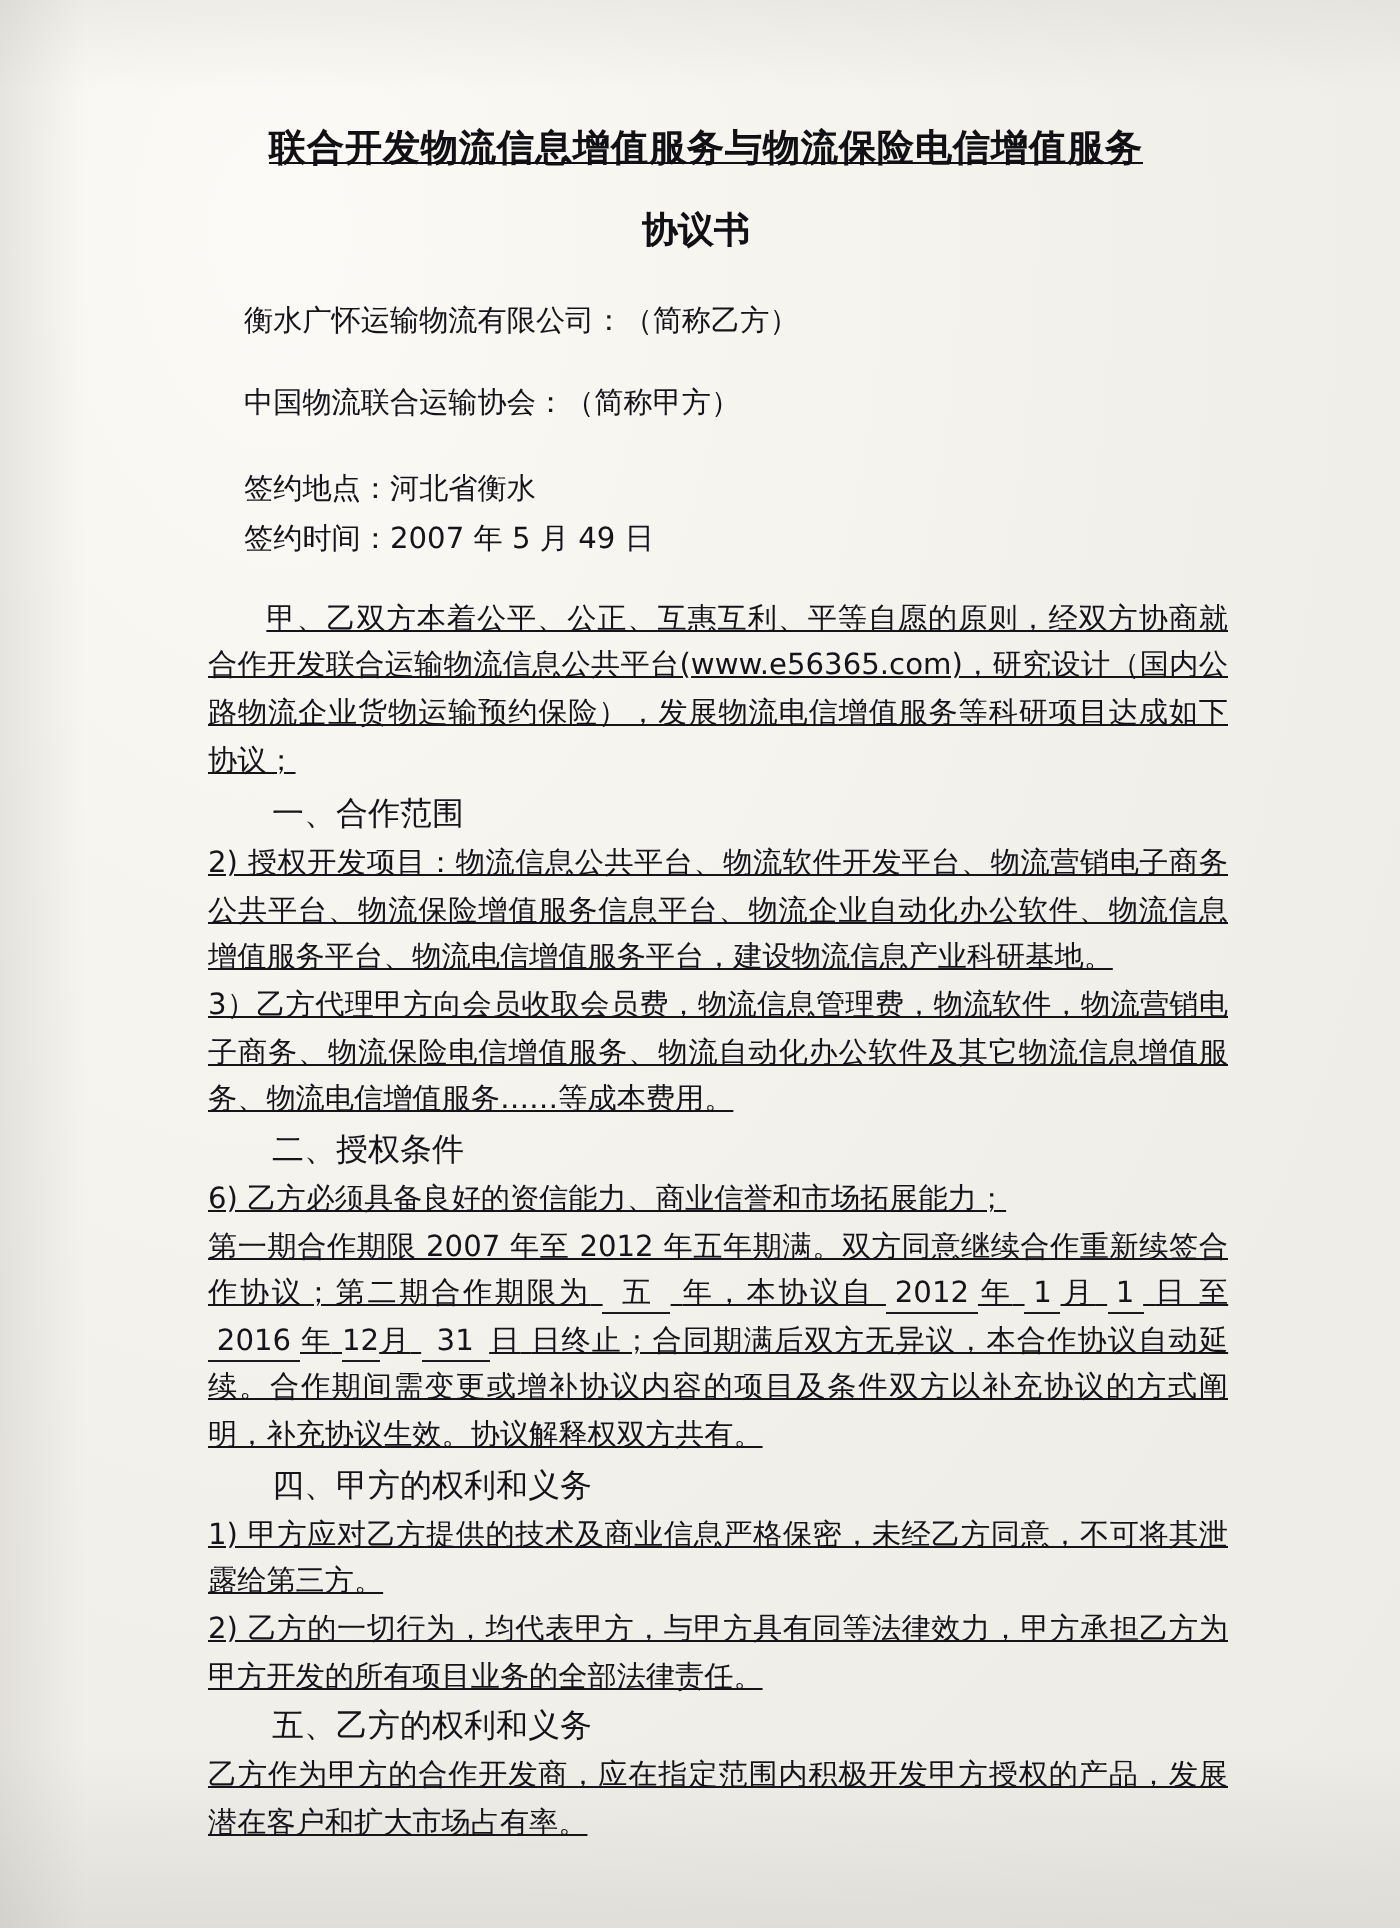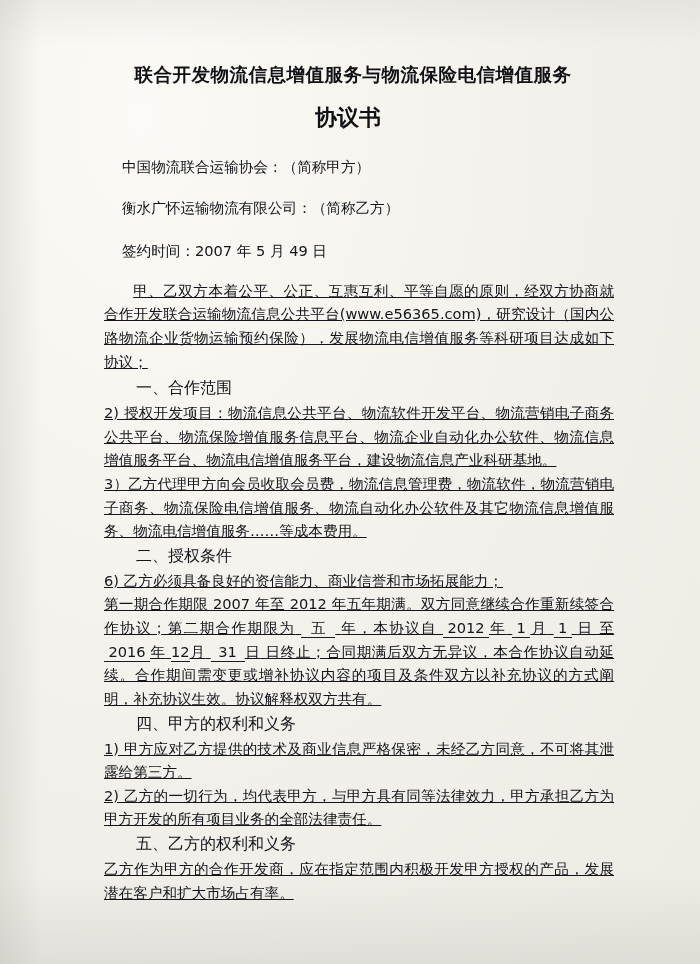--- a/index.html
+++ b/index.html
@@ -51,25 +51,26 @@
     text-align: center;
     font-family: "DejaVu Sans", sans-serif;
     font-weight: bold;
     font-size: 18.5px;
     letter-spacing: 0.5px;
     color: #111115;
     margin: 0 0 6px 0;
     line-height: 1.45;
     margin-left: -22px;
     margin-right: -10px;
+    text-decoration: underline;
   }
   .doc-subtitle {
     text-align: center;
     font-weight: bold;
-    font-size: 22px;
+    font-size: 18px;
     color: #111115;
     margin: 14px 0 22px 0;
     margin-left: -22px;
   }
   .party-line {
     font-size: 14.6px;
     line-height: 1.6;
     margin: 0 0 18px 0;
     padding-left: 18px;
     color: #14141a;
@@ -119,24 +120,27 @@
 <div class="page">
   <div class="scan-shade-top"></div>
   <div class="scan-shade-left"></div>
   <div class="scan-shade-bottom"></div>
 
   <div class="content">
 
     <h1 class="doc-title">联合开发物流信息增值服务与物流保险电信增值服务</h1>
     <h2 class="doc-subtitle">协议书</h2>
 
+    <p class="party-line">衡水广怀运输物流有限公司：（简称乙方）</p>
     <p class="party-line">中国物流联合运输协会：（简称甲方）</p>
-    <p class="party-line">衡水广怀运输物流有限公司：（简称乙方）</p>
 
     <div class="sign-block">
+      <div class="sign-line">
+        <span>签约地点：</span><span>河北省衡水</span>
+      </div>
       <div class="sign-line">
         <span>签约时间：</span><span>2007 年 5 月 49 日</span>
       </div>
     </div>
 
     <p class="body-text indent2">甲、乙双方本着公平、公正、互惠互利、平等自愿的原则，经双方协商就合作开发联合运输物流信息公共平台(www.e56365.com)，研究设计（国内公路物流企业货物运输预约保险），发展物流电信增值服务等科研项目达成如下协议；</p>
 
     <div class="spacer-s"></div>
 
     <p class="section-head">一、合作范围</p>

